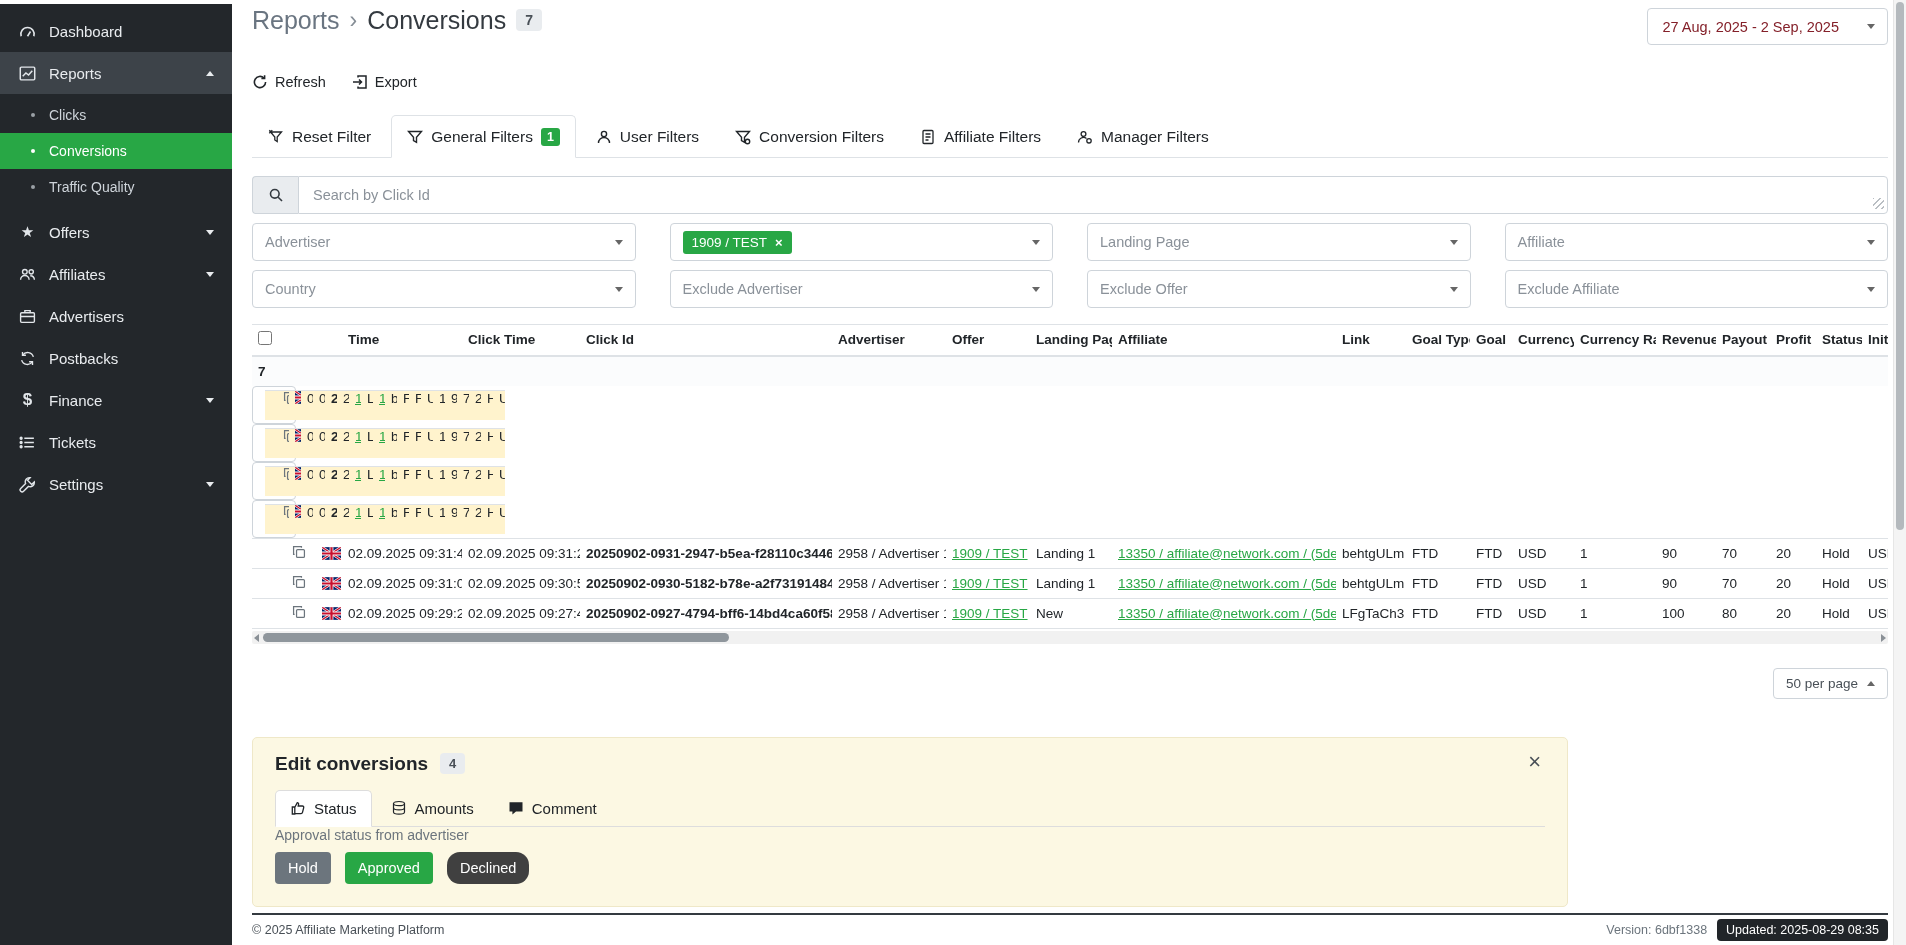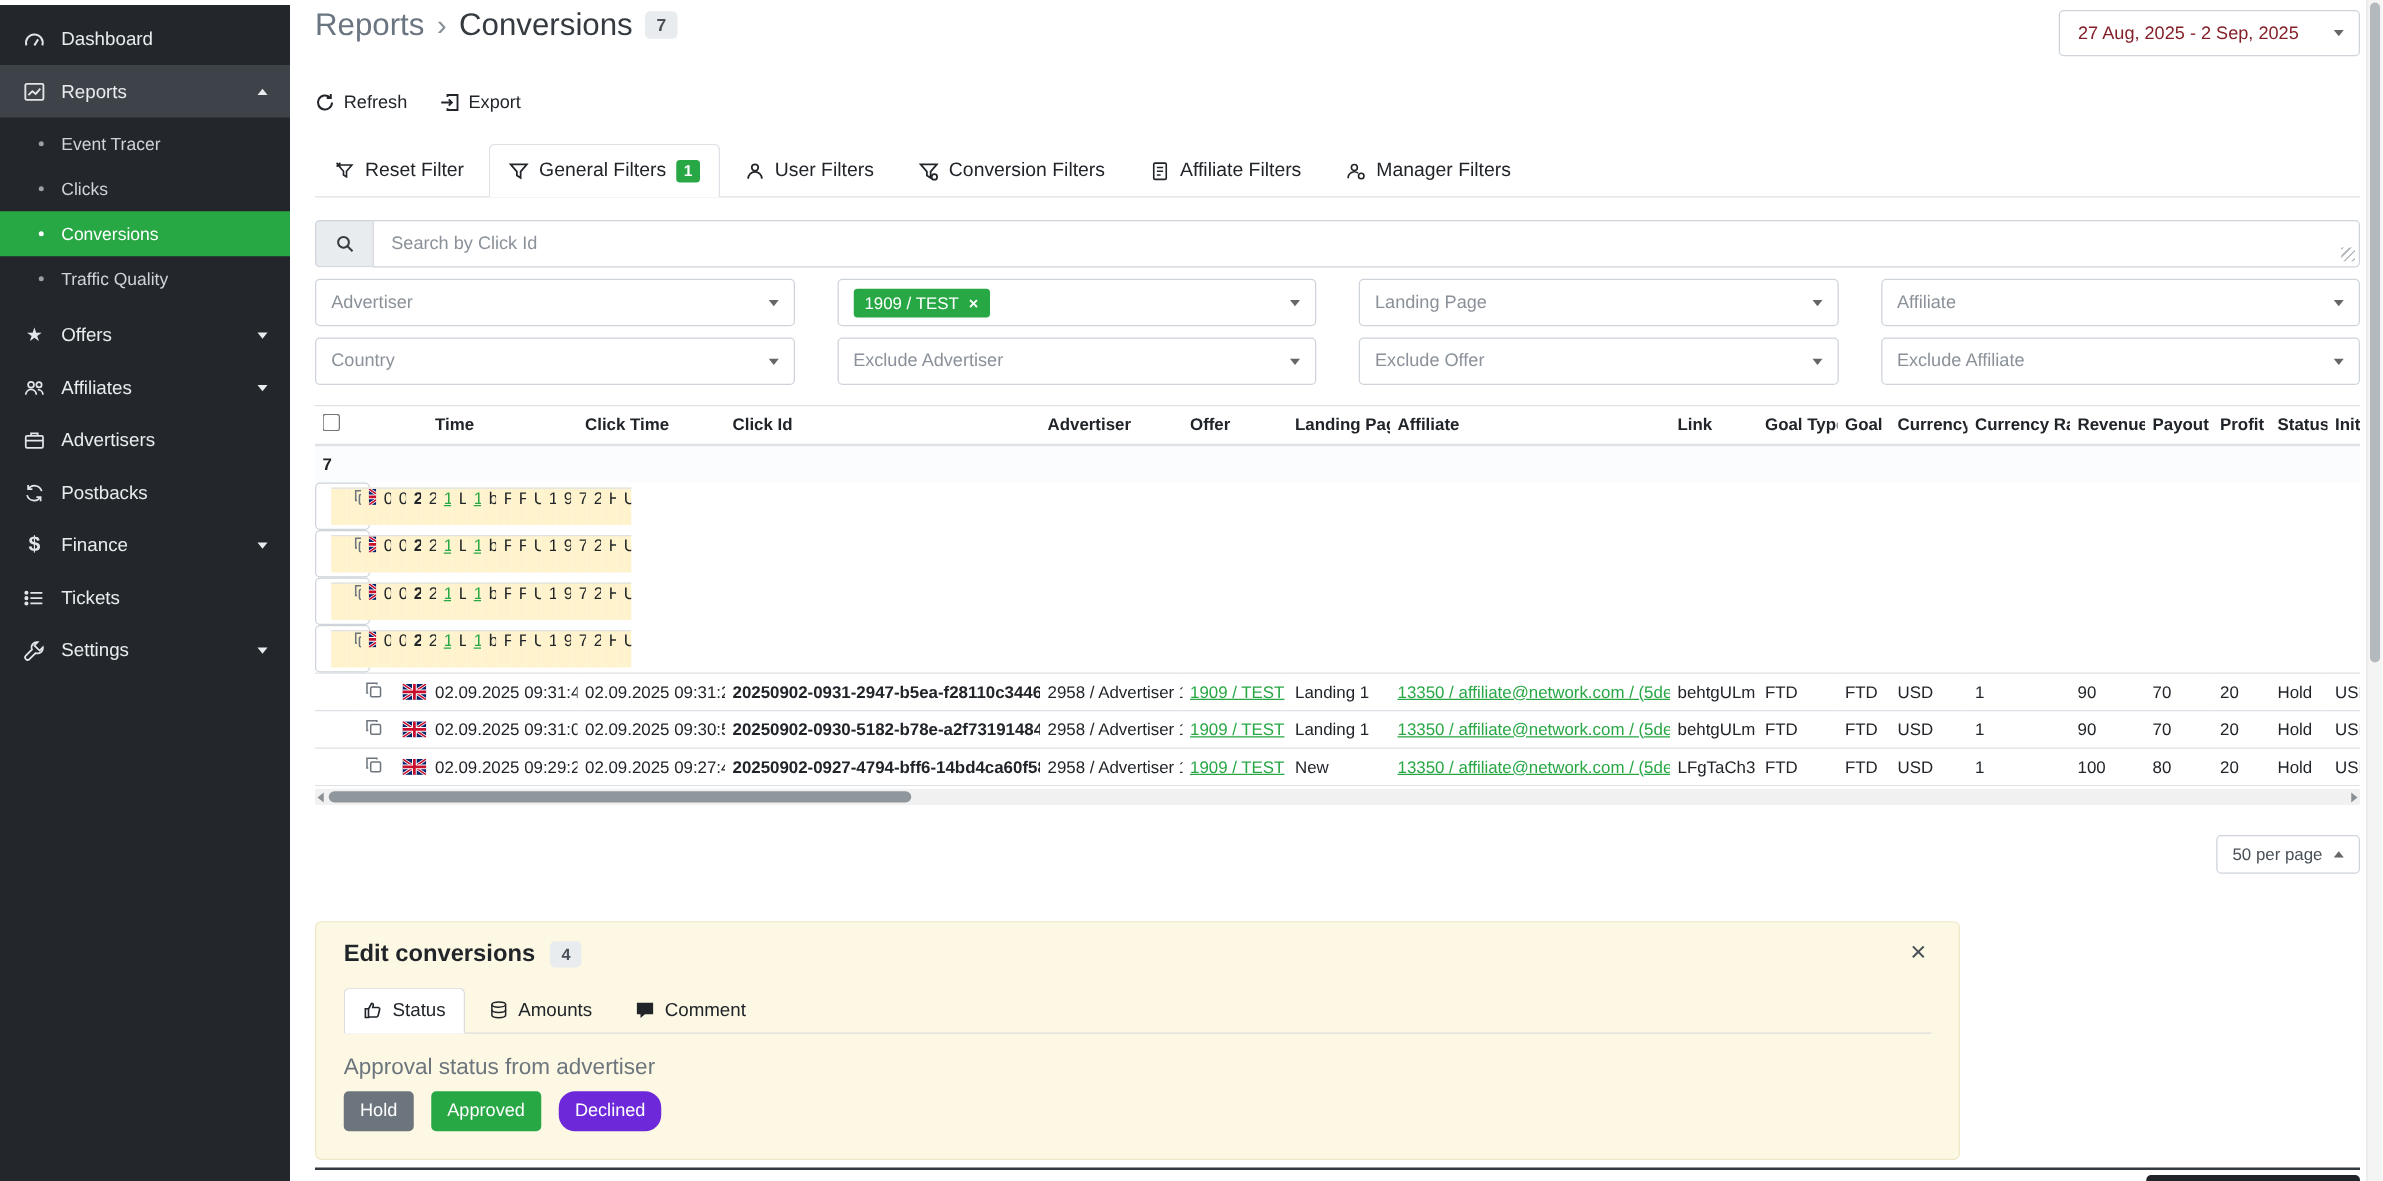--- a/index.html
+++ b/index.html
@@ -124,27 +124,27 @@
   .ep-badge { background:#e9ecef; color:#495057; font-size:13px; font-weight:700;
     padding:3px 9px; border-radius:4px; }
   .ep-close { position:absolute; right:20px; top:12px; font-size:22px; color:#495057;
     cursor:pointer; background:none; border:none; line-height:1; font-family:inherit; }
   .ep-tabs { display:flex; gap:4px; border-bottom:1px solid #ddd; margin-top:15px; }
   .ep-tab { display:inline-flex; align-items:center; gap:8px; padding:9px 14px;
     font-size:15px; border:1px solid transparent; border-radius:5px 5px 0 0;
     margin-bottom:-1px; cursor:pointer; color:#212529; }
   .ep-tab.active { background:#fff; border-color:#ddd #ddd #fff; }
   .ep-tab svg { width:16px; height:16px; }
-  .ep-label { margin-top:16px; color:#6c757d; font-size:18px; }
+  .ep-label { color:#6c757d; font-size:14px; }
   .ep-actions { display:flex; gap:14px; margin-top:9px; }
   .btn { border:none; border-radius:4px; color:#fff; font-size:14.5px; padding:8px 13px;
     cursor:pointer; font-family:inherit; }
   .btn-hold { background:#6c757d; }
   .btn-approved { background:#28a745; }
-  .btn-declined { background:#6d28d9;border-radius:13px; }
+  .btn-declined { background:#404040;border-radius:13px; }
 
   .footer { margin-top:6px; border-top:2px solid #343a40; display:flex;
     justify-content:space-between; align-items:center; padding-top:4px;
     font-size:12.5px; color:#495057; width:1636px; }
   .foot-right { display:flex; align-items:center; gap:10px; color:#6c757d; }
   .updated { background:#212529; color:#fff; padding:4px 9px; border-radius:4px;
     font-size:12.5px; }
 
   .vscroll { position:absolute; right:0; top:0; width:13px; height:945px;
     background:#f4f4f4; border-left:1px solid #e6e6e6; }
@@ -172,24 +172,20 @@
         <svg viewBox="0 0 16 16" fill="none" stroke="currentColor" stroke-width="1.4">
             <rect x="1.2" y="2" width="13.6" height="12" rx="1"></rect>
             <path d="M3.5 10.5 6.5 7.5 9 9.5 12.5 5.5"></path>
           </svg>
       </span>
       <span>Reports</span>
       <span class="sb-caret caret-up"></span>
     </div>
 
     <div class="sb-sub">
-      <div class="sb-child">
-        <span class="dot"></span>
-        <span>Event Tracer</span>
-      </div>
       <div class="sb-child">
         <span class="dot"></span>
         <span>Clicks</span>
       </div>
       <div class="sb-child active">
         <span class="dot"></span>
         <span>Conversions</span>
       </div>
       <div class="sb-child">
         <span class="dot"></span>

